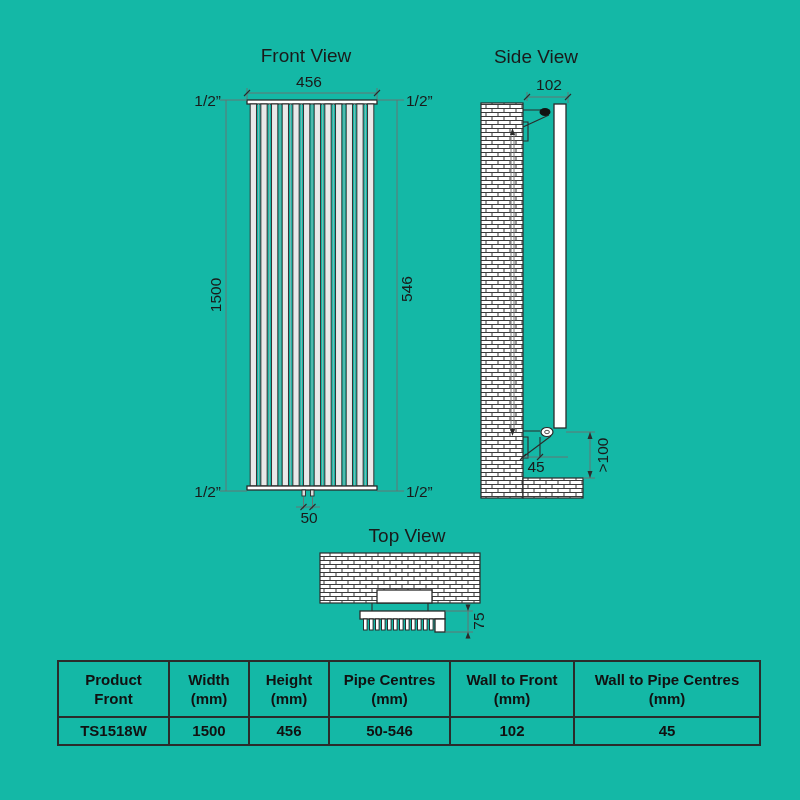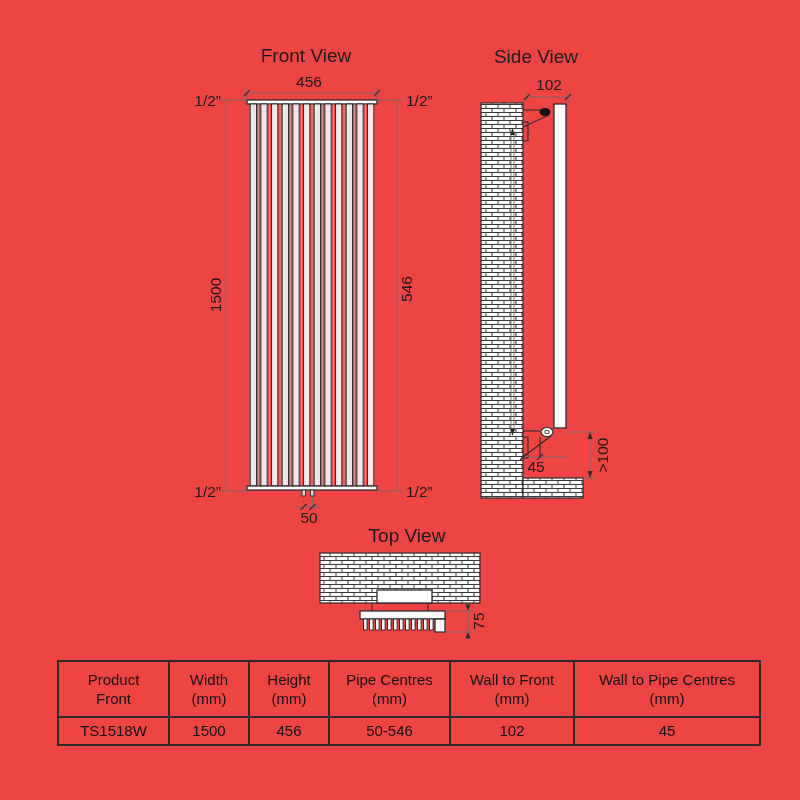--- a/index.html
+++ b/index.html
@@ -1,33 +1,33 @@
 <!DOCTYPE html>
 <html><head>
 <meta charset="utf-8">
 <style>
   html,body{margin:0;padding:0;background:#fff;}
   body{font-family:"Liberation Sans", sans-serif;}
-  #page{position:relative;width:800px;height:800px;background:#ef4444;overflow:hidden;}
+  #page{position:relative;width:800px;height:800px;background:#14b8a6;overflow:hidden;}
   #drawing{position:absolute;left:0;top:0;}
   svg text{fill:#1a1a1a;font-family:"Liberation Sans", sans-serif;}
   .view-title{font-size:19px;}
   .dim-text{font-size:15.5px;}
   .outline{stroke:#2b2b2b;stroke-width:1.3;fill:#fff;}
   .thin{stroke:#6e6e6e;stroke-width:0.9;fill:none;}
   .dimline{stroke:#6e6e6e;stroke-width:0.9;fill:none;}
   .tick{stroke:#2b2b2b;stroke-width:1.1;fill:none;}
   .arrow{fill:#2b2b2b;stroke:none;}
   
   #spec-table{position:absolute;left:57px;top:660px;border-collapse:collapse;table-layout:fixed;}
   #spec-table td,#spec-table th{border:2px solid #2b2b2b;text-align:center;vertical-align:middle;
      font-size:15px;font-weight:normal;color:#111;padding:0;line-height:1.3;}
   #spec-table .hdr{height:54px;}
-  #spec-table .val{height:26px;}
-  #spec-table span{display:block;}
+  #spec-table .val{height:26px;font-weight:bold;}
+  #spec-table span{display:block;font-weight:bold;}
 </style>
 </head>
 <body>
 
 <div id="page">
 
 <svg id="drawing" width="800" height="655" viewBox="0 0 800 655">
   <defs>
     <pattern id="brick" width="12" height="8" patternUnits="userSpaceOnUse">
       <rect width="12" height="8" fill="#fff"></rect>

